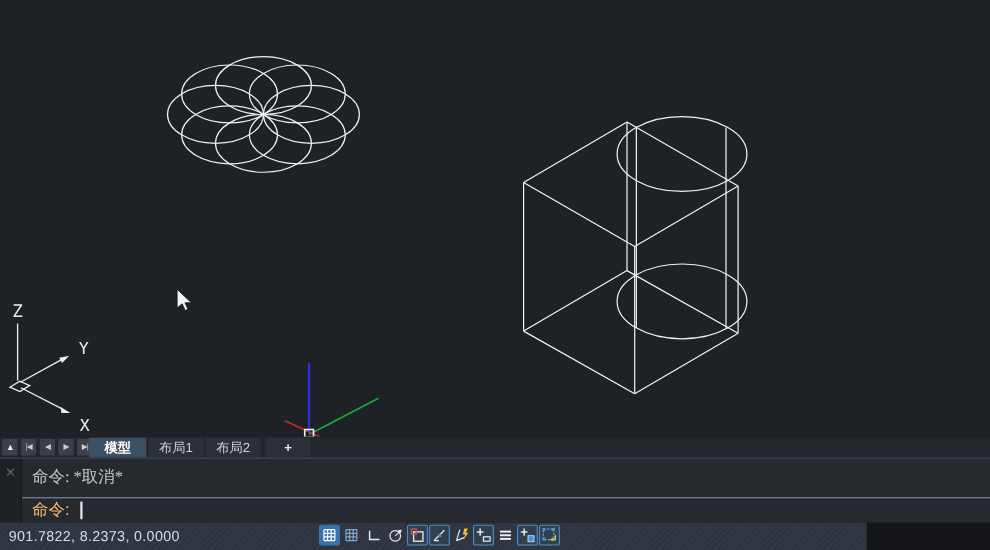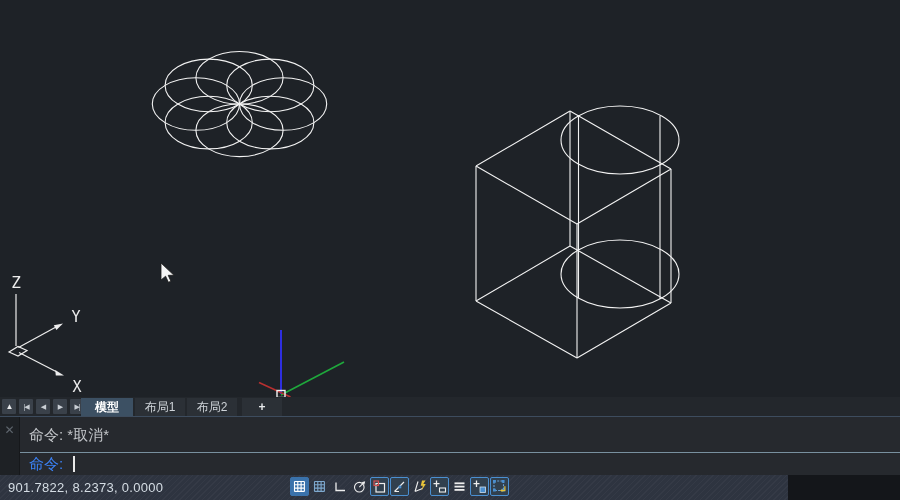--- a/index.html
+++ b/index.html
@@ -29,25 +29,25 @@
   .tab-plus { width:40px; margin-left:3px; color:#e8eaec; font-weight:bold; }
 
   
   #cmdpanel { position:absolute; left:0; top:416px; width:900px; height:59px;
     background:#26292e; border-top:1px solid #3d4c5e; }
   #cmd-gutter { position:absolute; left:0; top:0; width:20px; height:58px;
     background:#1e2125; border-right:1px solid #16181b; text-align:center; }
   #cmd-close { font-size:12px; color:#5f666e; padding-top:6px; cursor:default; }
   #cmd-history { position:absolute; left:21px; top:0; width:879px; height:35px;
     line-height:35px; padding-left:8px; font-size:15px; color:#c3c6ca;
-    white-space:pre; }
+    white-space:pre;font-family:Liberation Serif, serif; }
   #cmd-sep { position:absolute; left:20px; top:35px; width:880px; height:1px;
     background:#78909f; }
   #cmd-input { position:absolute; left:21px; top:36px; width:879px; height:22px;
-    line-height:22px; padding-left:8px; font-size:15px; color:#3b82f6;
+    line-height:22px; padding-left:8px; font-size:15px; color:#fdba74;
     display:flex; align-items:center; }
   #caret { display:inline-block; width:2px; height:16px; background:#e9e9e9;
     margin-left:10px; }
 
   
   #statusbar { position:absolute; left:0; top:475px; width:788px; height:25px;
     background:#2e3440;
     background-image:repeating-linear-gradient(135deg,
       rgba(255,255,255,0.03) 0 1px, transparent 1px 4px); }
   #coords { position:absolute; left:8px; top:0; height:25px; line-height:25px;

